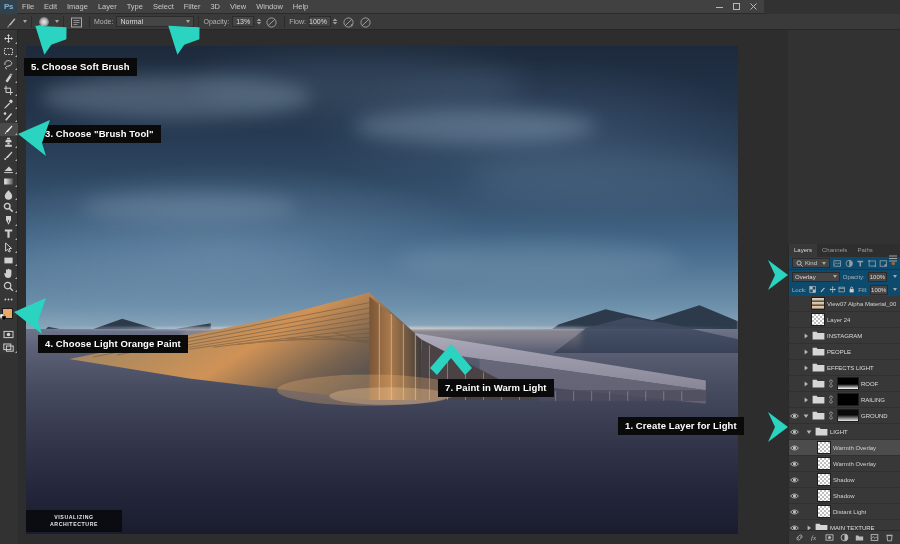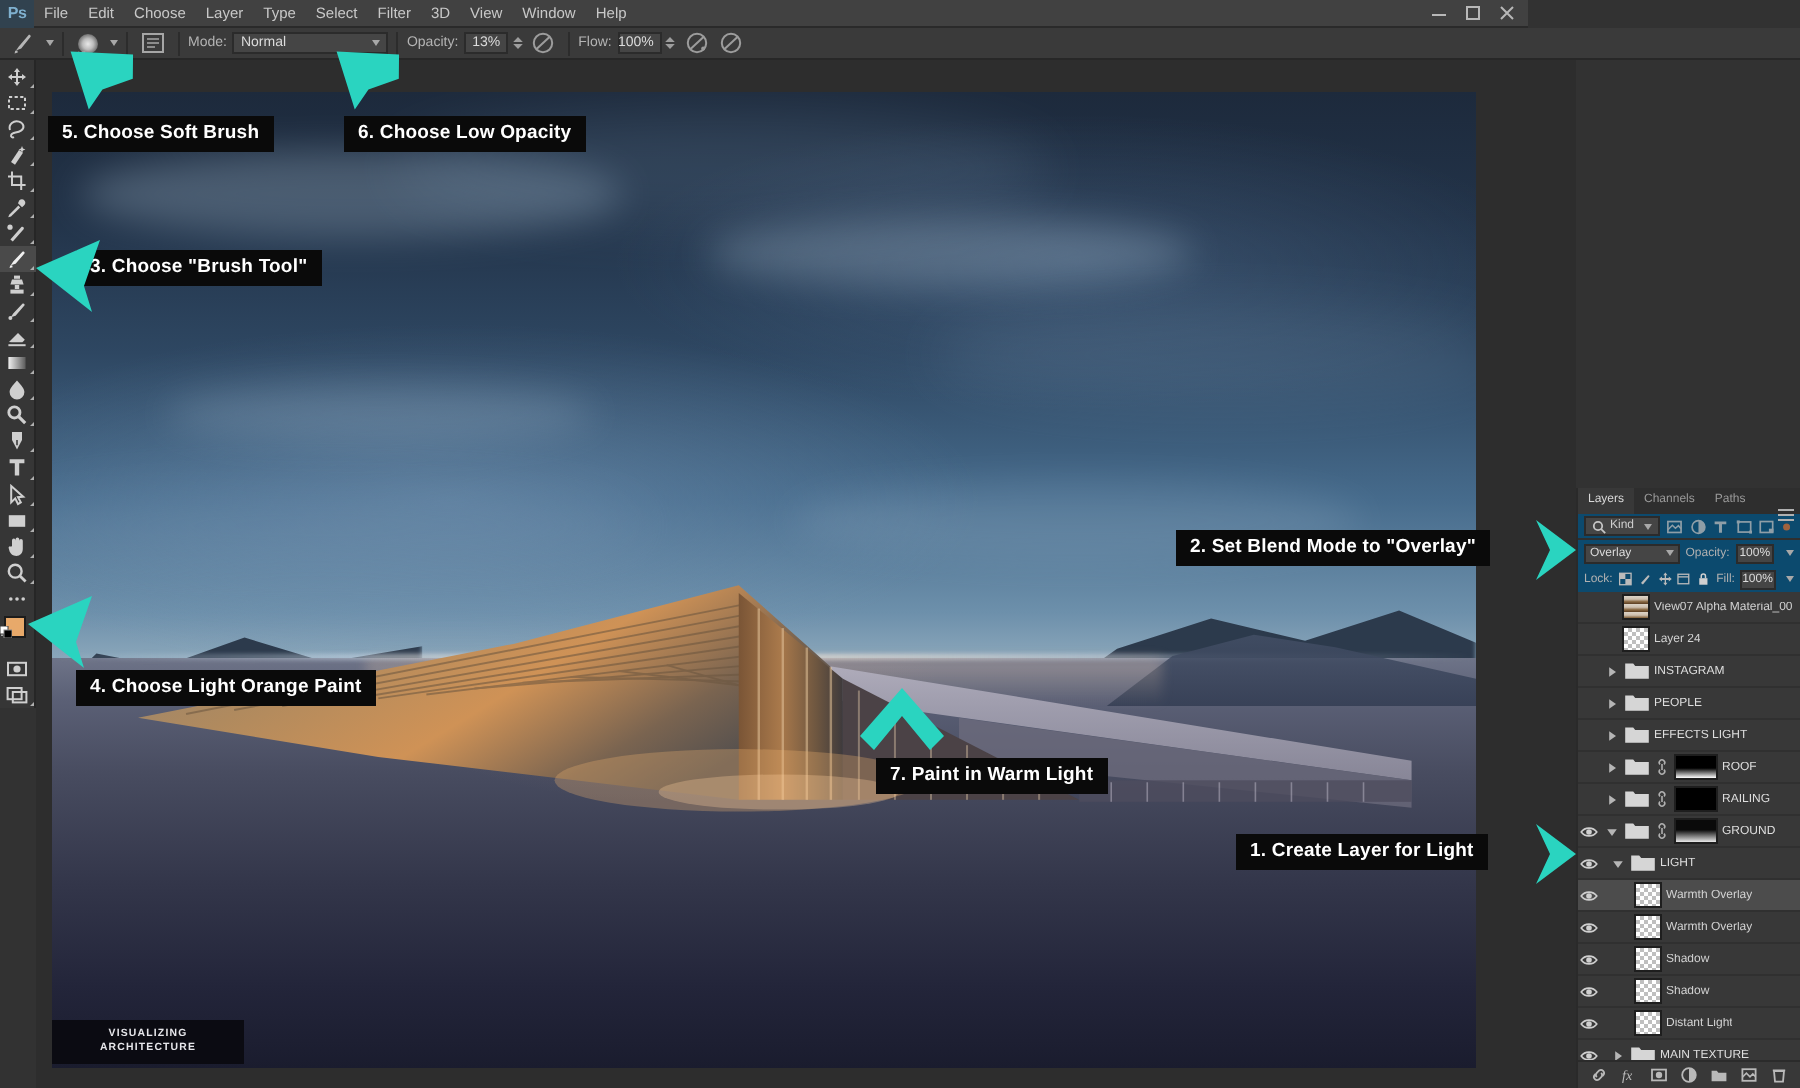--- a/index.html
+++ b/index.html
@@ -232,21 +232,21 @@
 </style>
 </head>
 <body>
 
 <div id="app">
 
   <div class="menubar">
     <div class="ps-logo">Ps</div>
     <div class="menu-item">File</div>
     <div class="menu-item">Edit</div>
-    <div class="menu-item">Choose</div>
+    <div class="menu-item">Image</div>
     <div class="menu-item">Layer</div>
     <div class="menu-item">Type</div>
     <div class="menu-item">Select</div>
     <div class="menu-item">Filter</div>
     <div class="menu-item">3D</div>
     <div class="menu-item">View</div>
     <div class="menu-item">Window</div>
     <div class="menu-item">Help</div>
     <div class="menu-right">
       <span class="win-btn">
@@ -955,42 +955,40 @@
     </div>
   </div>
 
   <div class="annot" style="left:24px;top:58px;">5. Choose Soft Brush</div>
   <div class="arrow" style="left:25px;top:22px;">
     <svg class="arrow-svg" width="44" height="40" viewBox="0 0 44 40">
       <path class="accent" d="M39 2 L8 6 L22 33 L27 22 L41 14 Z" transform="rotate(10 22 18)"></path>
     </svg>
   </div>
 
-  <div class="annot" style="left:172px;top:58px;">6. Choose Low Opacity</div>
   <div class="arrow" style="left:158px;top:22px;">
     <svg class="arrow-svg" width="44" height="40" viewBox="0 0 44 40">
       <path class="accent" d="M39 2 L8 6 L22 33 L27 22 L41 14 Z" transform="rotate(10 22 18)"></path>
     </svg>
   </div>
 
   <div class="annot" style="left:38px;top:125px;">3. Choose "Brush Tool"</div>
   <div class="arrow" style="left:16px;top:116px;">
     <svg class="arrow-svg" width="36" height="44" viewBox="0 0 36 44">
       <path class="accent" d="M34 4 L2 18 L30 40 L26 27 Z"></path>
     </svg>
   </div>
 
   <div class="annot" style="left:38px;top:303px;margin-top:32px;">4. Choose Light Orange Paint</div>
   <div class="arrow" style="left:12px;top:294px;">
     <svg class="arrow-svg" width="36" height="44" viewBox="0 0 36 44">
       <path class="accent" d="M34 4 L2 18 L30 40 L26 27 Z"></path>
     </svg>
   </div>
 
-  <div class="annot" style="left:588px;top:265px;">2. Set Blend Mode to "Overlay"</div>
   <div class="arrow" style="left:764px;top:258px;">
     <svg class="arrow-svg" width="28" height="34" viewBox="0 0 28 34">
       <path class="accent" d="M4 2 L24 17 L4 32 L11 17 Z"></path>
     </svg>
   </div>
 
   <div class="annot" style="left:618px;top:417px;">1. Create Layer for Light</div>
   <div class="arrow" style="left:764px;top:410px;">
     <svg class="arrow-svg" width="28" height="34" viewBox="0 0 28 34">
       <path class="accent" d="M4 2 L24 17 L4 32 L11 17 Z"></path>

